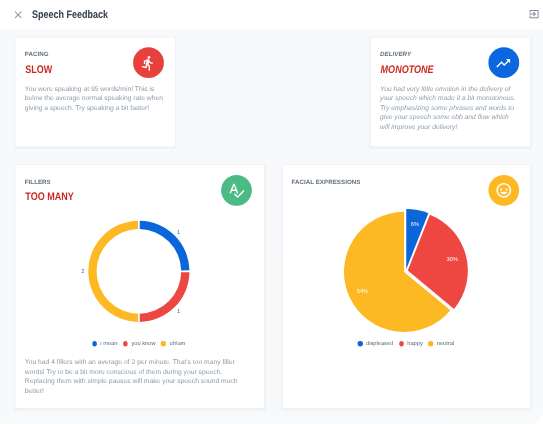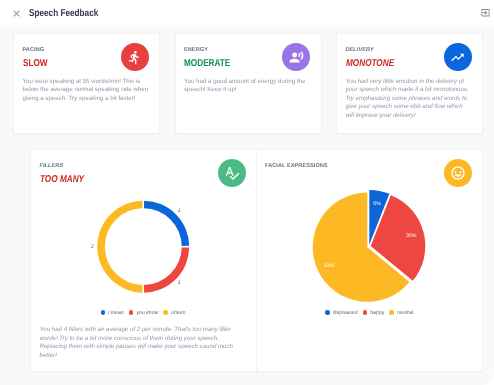--- a/index.html
+++ b/index.html
@@ -15,21 +15,21 @@
   .m-card.c1{left:13px;}
   .m-card.c2{left:174.5px;}
   .m-card.c3{left:336px;font-style:italic;}
   .card-label{position:absolute;left:8.5px;top:13px;font-size:5.6px;font-weight:bold;color:#61717f;letter-spacing:0.05px;line-height:7px;}
   .card-value{position:absolute;left:8.5px;top:23px;font-size:10px;font-weight:bold;line-height:13px;transform:scaleX(0.82);transform-origin:left center;}
   .card-body{position:absolute;left:8.5px;top:43.5px;width:126.5px;font-size:6.15px;line-height:8.6px;color:#8e9aa8;}
   .icon-circle{position:absolute;right:10.5px;top:9px;width:28px;height:28px;border-radius:50%;display:flex;align-items:center;justify-content:center;}
   .icon-circle svg{display:block;}
   
   .b-card{top:122px;height:223px;}
-  .b-card.left{left:30px;width:227.5px;font-style:italic;}
+  .b-card.left{left:13px;width:227.5px;}
   .b-card.right{left:255.5px;width:227.5px;}
   .bl-label{position:absolute;left:8.5px;top:13px;font-size:5.6px;font-weight:bold;color:#61717f;letter-spacing:0.05px;line-height:7px;}
   .bl-value{position:absolute;left:8.5px;top:23px;font-size:10px;font-weight:bold;line-height:13px;transform:scaleX(0.82);transform-origin:left center;}
   .bl-body{position:absolute;left:8.5px;top:176px;width:196px;font-size:6.15px;line-height:8.6px;color:#8e9aa8;}
   .chart-wrap{position:absolute;left:0;top:0;width:100%;height:100%;pointer-events:none;}
   .legend{position:absolute;display:flex;align-items:center;justify-content:center;gap:5px;}
   .lg-item{display:flex;align-items:center;gap:3.2px;}
   .lg-dot{width:4.5px;height:4.5px;border-radius:50%;display:block;}
   .lg-txt{font-size:5.2px;color:#5a6775;line-height:6px;}
 </style>
@@ -56,30 +56,20 @@
       <div class="card-label">PACING</div>
       <div class="card-value" style="color: rgb(203, 42, 34);">SLOW</div>
       <div class="card-body">You were speaking at 95 words/min! This is below the average normal speaking rate when giving a speech. Try speaking a bit faster!</div>
       <div class="icon-circle" style="background: rgb(232, 65, 61);">
         <svg width="15" height="15" viewBox="0 0 24 24" fill="#fff">
             <path d="M13.49 5.48c1.1 0 2-.9 2-2s-.9-2-2-2-2 .9-2 2 .9 2 2 2zm-3.6 13.9l1-4.4 2.1 2v6h2v-7.5l-2.1-2 .6-3c1.3 1.5 3.3 2.5 5.5 2.5v-2c-1.9 0-3.5-1-4.3-2.4l-1-1.6c-.4-.6-1-1-1.7-1-.3 0-.5.1-.8.1l-5.2 2.2v4.7h2v-3.4l1.8-.7-1.6 8.1-4.9-1-.4 2 7 1.4z"></path>
           </svg>
       </div>
     </div>
 
-    <div class="card m-card c2">
-      <div class="card-label">ENERGY</div>
-      <div class="card-value" style="color: rgb(15, 145, 84);">MODERATE</div>
-      <div class="card-body">You had a good amount of energy during the speech! Keep it up!</div>
-      <div class="icon-circle" style="background: rgb(154, 116, 230);">
-        <svg width="15" height="15" viewBox="0 0 24 24" fill="#fff">
-            <path d="M9 12c2.21 0 4-1.79 4-4s-1.79-4-4-4-4 1.79-4 4 1.79 4 4 4zm0 2c-2.67 0-8 1.34-8 4v2h16v-2c0-2.66-5.33-4-8-4zm7.76-9.64l-1.68 1.69c.84 1.18.84 2.71 0 3.89l1.68 1.69c2.02-2.02 2.02-5.07 0-7.27zM20.07 2l-1.63 1.63c2.77 3.02 2.77 7.56 0 10.74L20.07 16c3.9-3.89 3.91-9.95 0-14z"></path>
-          </svg>
-      </div>
-    </div>
 
     <div class="card m-card c3">
       <div class="card-label">DELIVERY</div>
       <div class="card-value" style="color: rgb(203, 42, 34);">MONOTONE</div>
       <div class="card-body">You had very little emotion in the delivery of your speech which made it a bit monotonous. Try emphasizing some phrases and words to give your speech some ebb and flow which will improve your delivery!</div>
       <div class="icon-circle" style="background: rgb(11, 103, 221);">
         <svg width="15" height="15" viewBox="0 0 24 24" fill="#fff">
             <path d="M16 6l2.29 2.29-4.88 4.88-4-4L2 16.59 3.41 18l6-6 4 4 6.3-6.29L22 12V6z"></path>
           </svg>
       </div>

